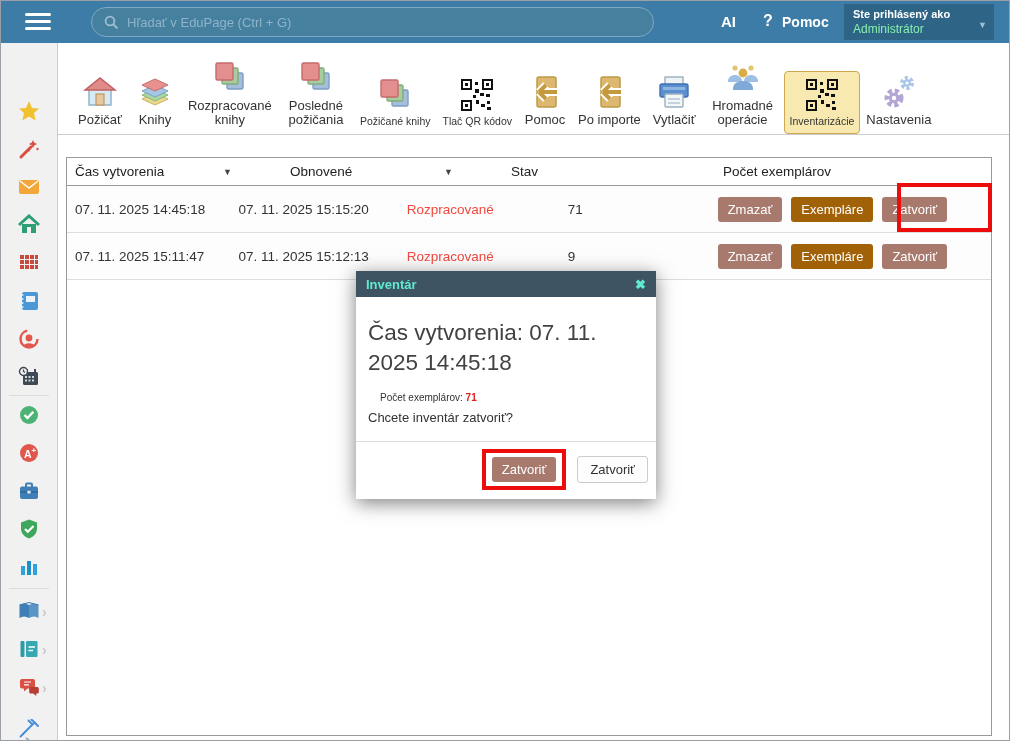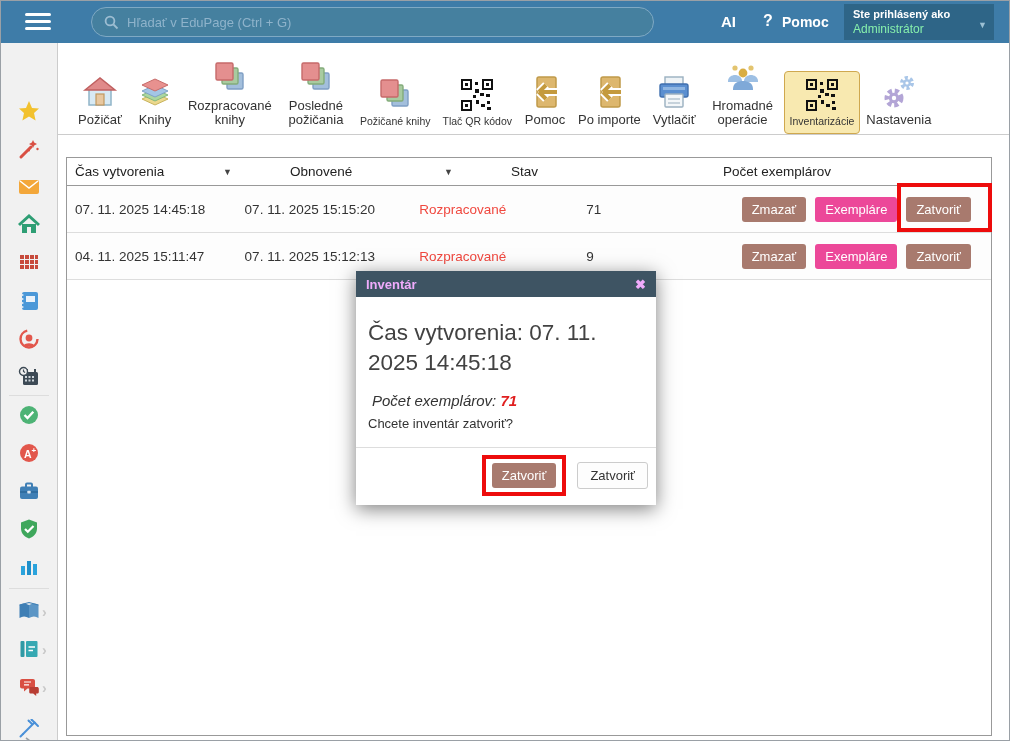--- a/index.html
+++ b/index.html
@@ -42,39 +42,39 @@
 
   
   .tableBox { position:absolute; left:65px; top:156px; width:926px; height:579px;
               border:1px solid #999; background:#fff; }
   .thead { display:flex; height:28px; align-items:center; border-bottom:1px solid #999; font-size:13.5px; color:#222;gap:48px; }
   .trow  { display:flex; height:47px; align-items:center; border-bottom:1px solid #ddd; font-size:13.5px; color:#333; background:#fdfdfd;gap:29px; }
   .c1 { width:175px; padding-left:8px; } .c2 { width:173px; } .c3 { width:164px; } .c4 { width:150px; }
   .hcell { display:flex; align-items:center; justify-content:space-between; padding-right:10px; }
   .sortA { font-size:9px; color:#444; cursor:pointer; }
   .status { color:#f0483f; }
-  .actions { margin-left:auto; display:flex; gap:9px; padding-right:20px; align-items:center; }
+  .actions { margin-left:auto; display:flex; gap:9px; padding-right:44px; align-items:center; }
   .btn { font-family:"Liberation Sans",sans-serif; font-size:13px; color:#fff; border:none; border-radius:3px;
          padding:5px 10px; cursor:pointer; }
-  .btn-danger { background:#a87a6e; } .btn-success { background:#ec4899; }
+  .btn-danger { background:#a87a6e; } .btn-success { background:#a16207; }
   .btn-light { background:#fdfdfd; color:#333; border:1px solid #ccc; border-radius:3px; font-size:13px; padding:5px 12px; cursor:pointer; }
 
   
   .annbox { position:absolute; border:4px solid #ed0c0c; z-index:30; pointer-events:none; }
   #ann-row { left:896px; top:182px; width:95px; height:49px; }
 
   
   .modal { position:absolute; left:355px; top:270px; width:300px; background:#fff; z-index:10;
            box-shadow:0 4px 18px rgba(0,0,0,0.5); }
-  .mhead { height:26px; background:#3e5463; color:#f0abfc; font-weight:bold; font-size:13px;
+  .mhead { height:26px; background:#3e5463; color:#5eead4; font-weight:bold; font-size:13px;
            display:flex; align-items:center; padding:0 10px; }
   .mclose { margin-left:auto; cursor:pointer; font-size:13px; }
   .mbody { padding:21px 12px 2px; }
   .mtitle { font-size:22.5px; color:#424242; line-height:1.35; margin-bottom:13px; }
-  .mcount { font-size:15px; color:#333; margin:3px 4px;font-style:italic; }
+  .mcount { font-size:10px; color:#333; margin:3px 12px; }
   .mcount b { color:#e02020; }
   .mq { font-size:13px; color:#333; margin:7px 0 14px; }
   .mfoot { border-top:1px solid #ddd; padding:7px 8px 9px; display:flex; justify-content:flex-end; align-items:center; gap:11px; }
   .annwrap { border:4px solid #ed0c0c; padding:4px 6px; }
 </style>
 </head>
 <body>
 
 <div id="app">
 
@@ -435,21 +435,21 @@
       <div class="c3 status">Rozpracované</div>
       <div class="c4">71</div>
       <div class="actions">
         <button class="btn btn-danger">Zmazať</button>
         <button class="btn btn-success">Exempláre</button>
         <button class="btn btn-danger">Zatvoriť</button>
       </div>
     </div>
 
     <div class="trow">
-      <div class="c1">04. 11. 2025 15:11:47</div>
+      <div class="c1">07. 11. 2025 15:11:47</div>
       <div class="c2">07. 11. 2025 15:12:13</div>
       <div class="c3 status">Rozpracované</div>
       <div class="c4">9</div>
       <div class="actions">
         <button class="btn btn-danger">Zmazať</button>
         <button class="btn btn-success">Exempláre</button>
         <button class="btn btn-danger">Zatvoriť</button>
       </div>
     </div>
   </div>

